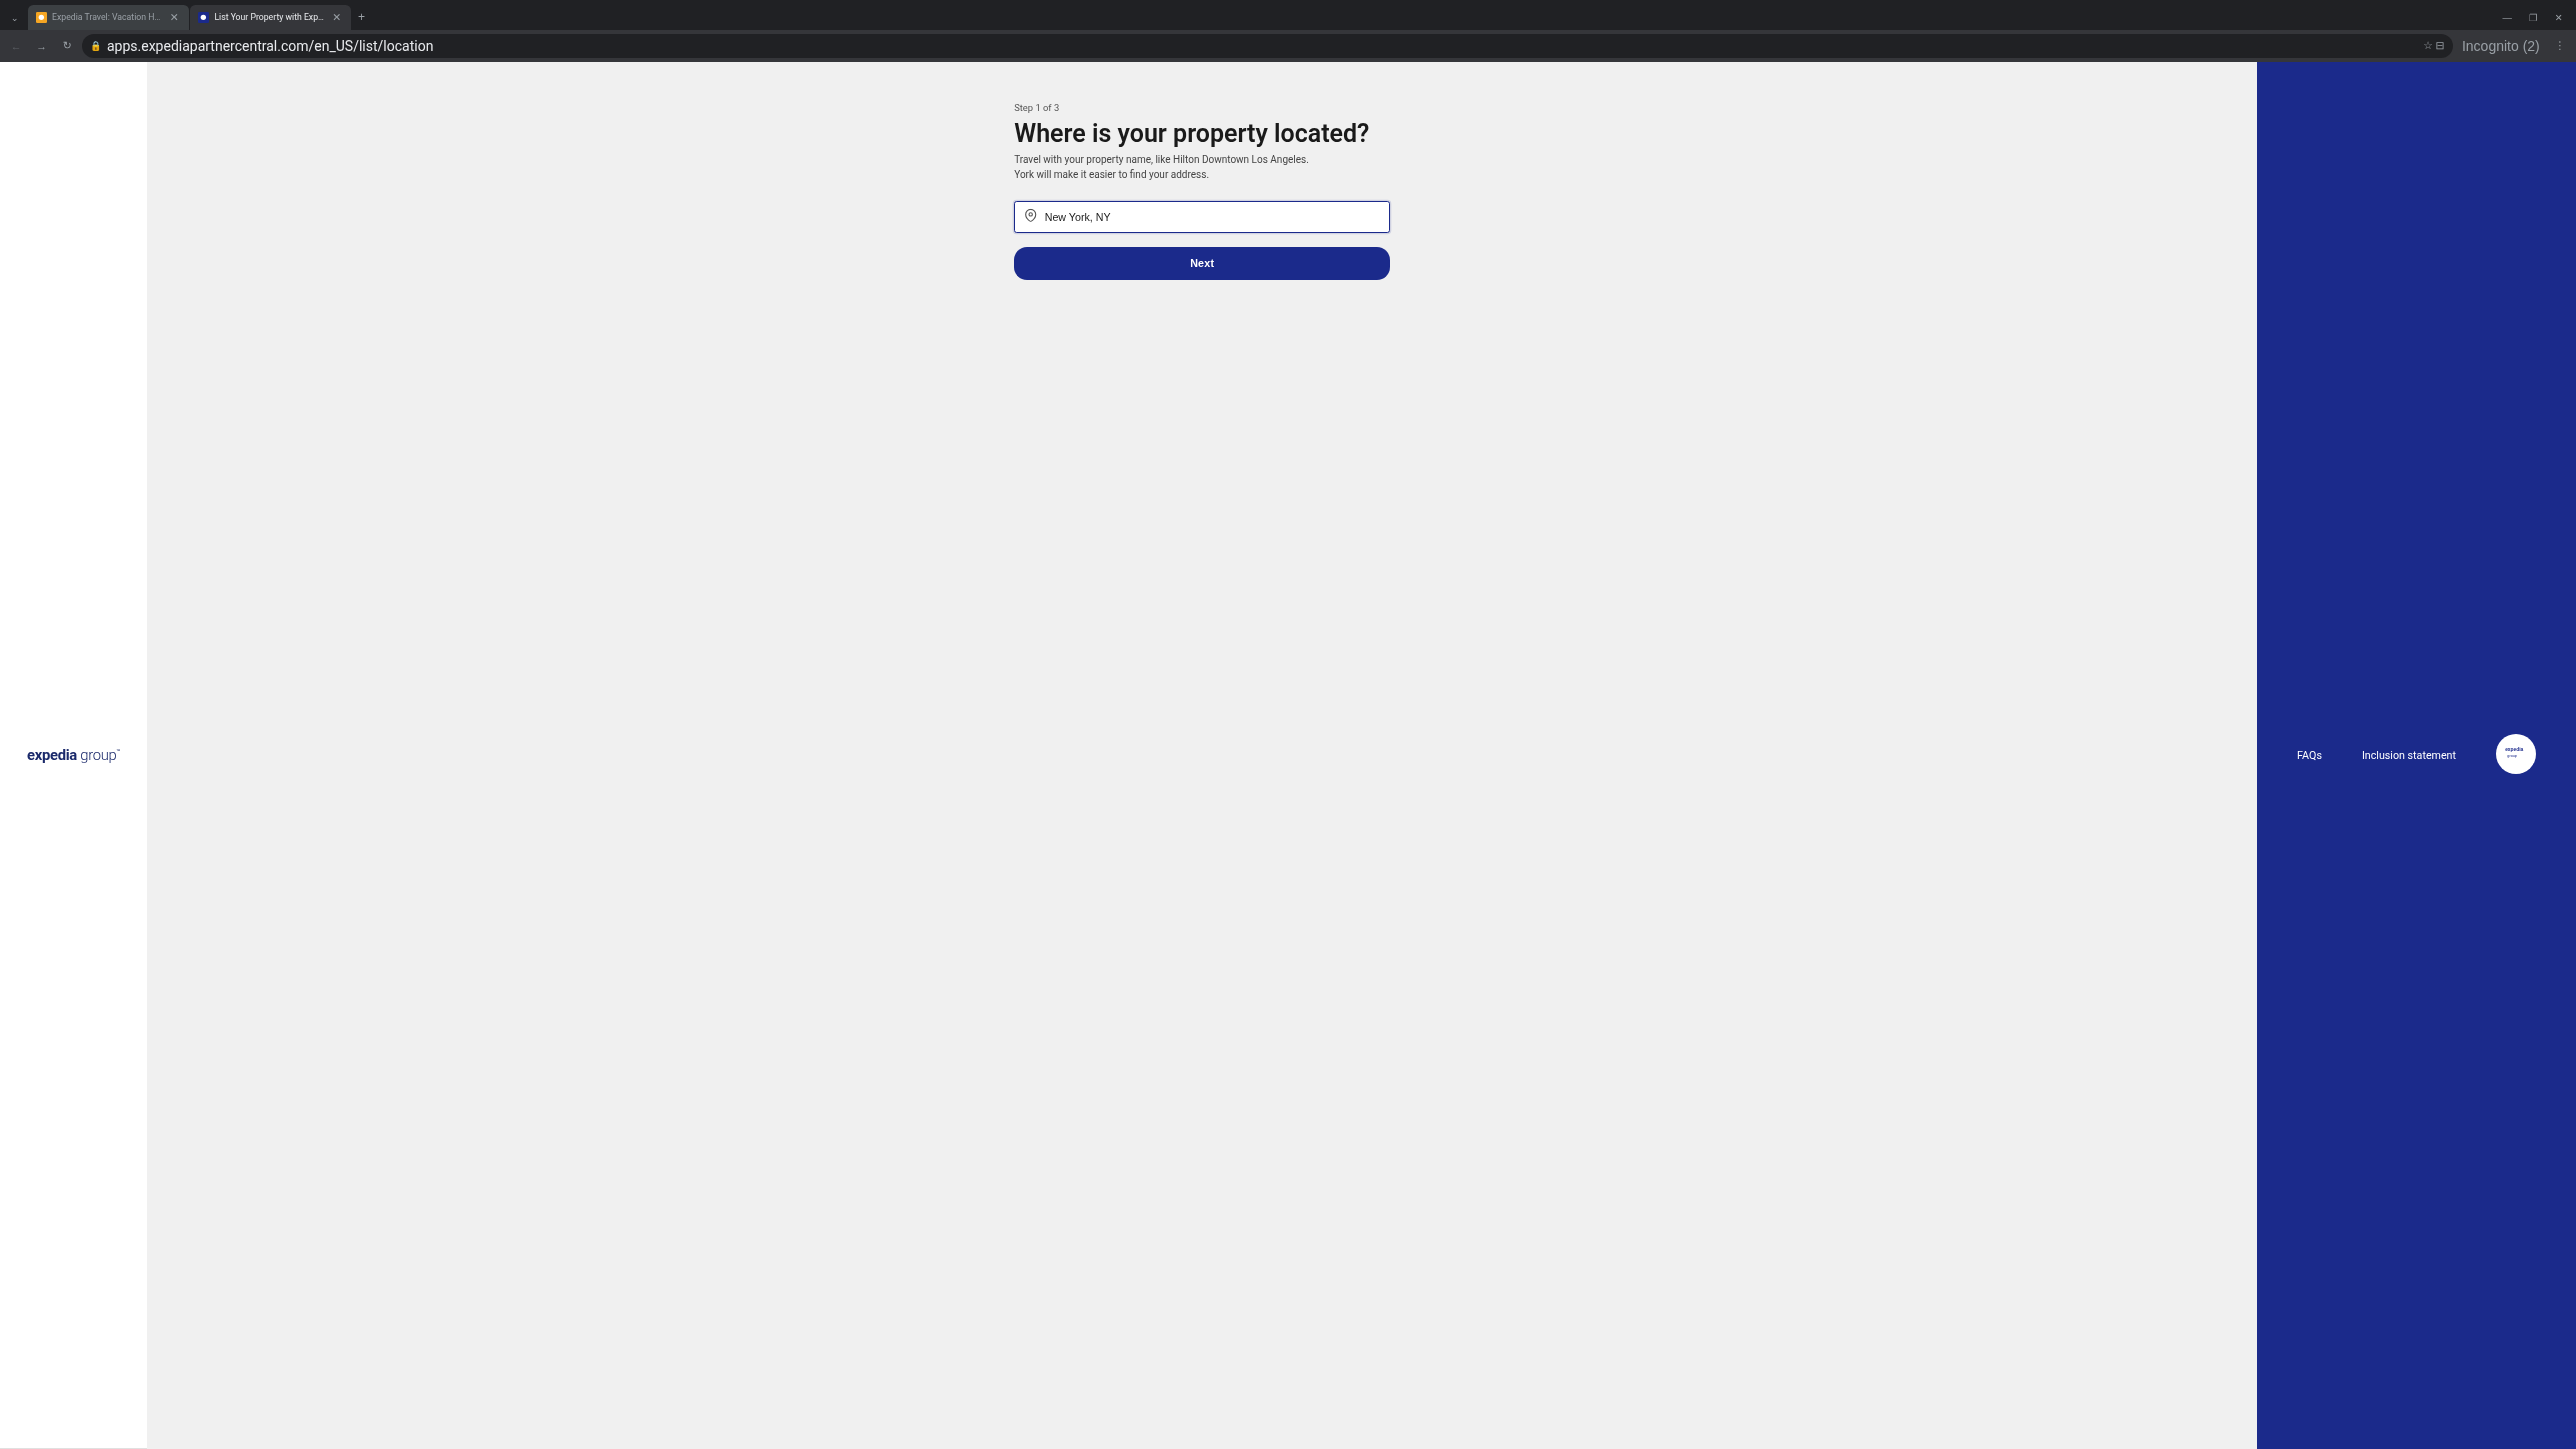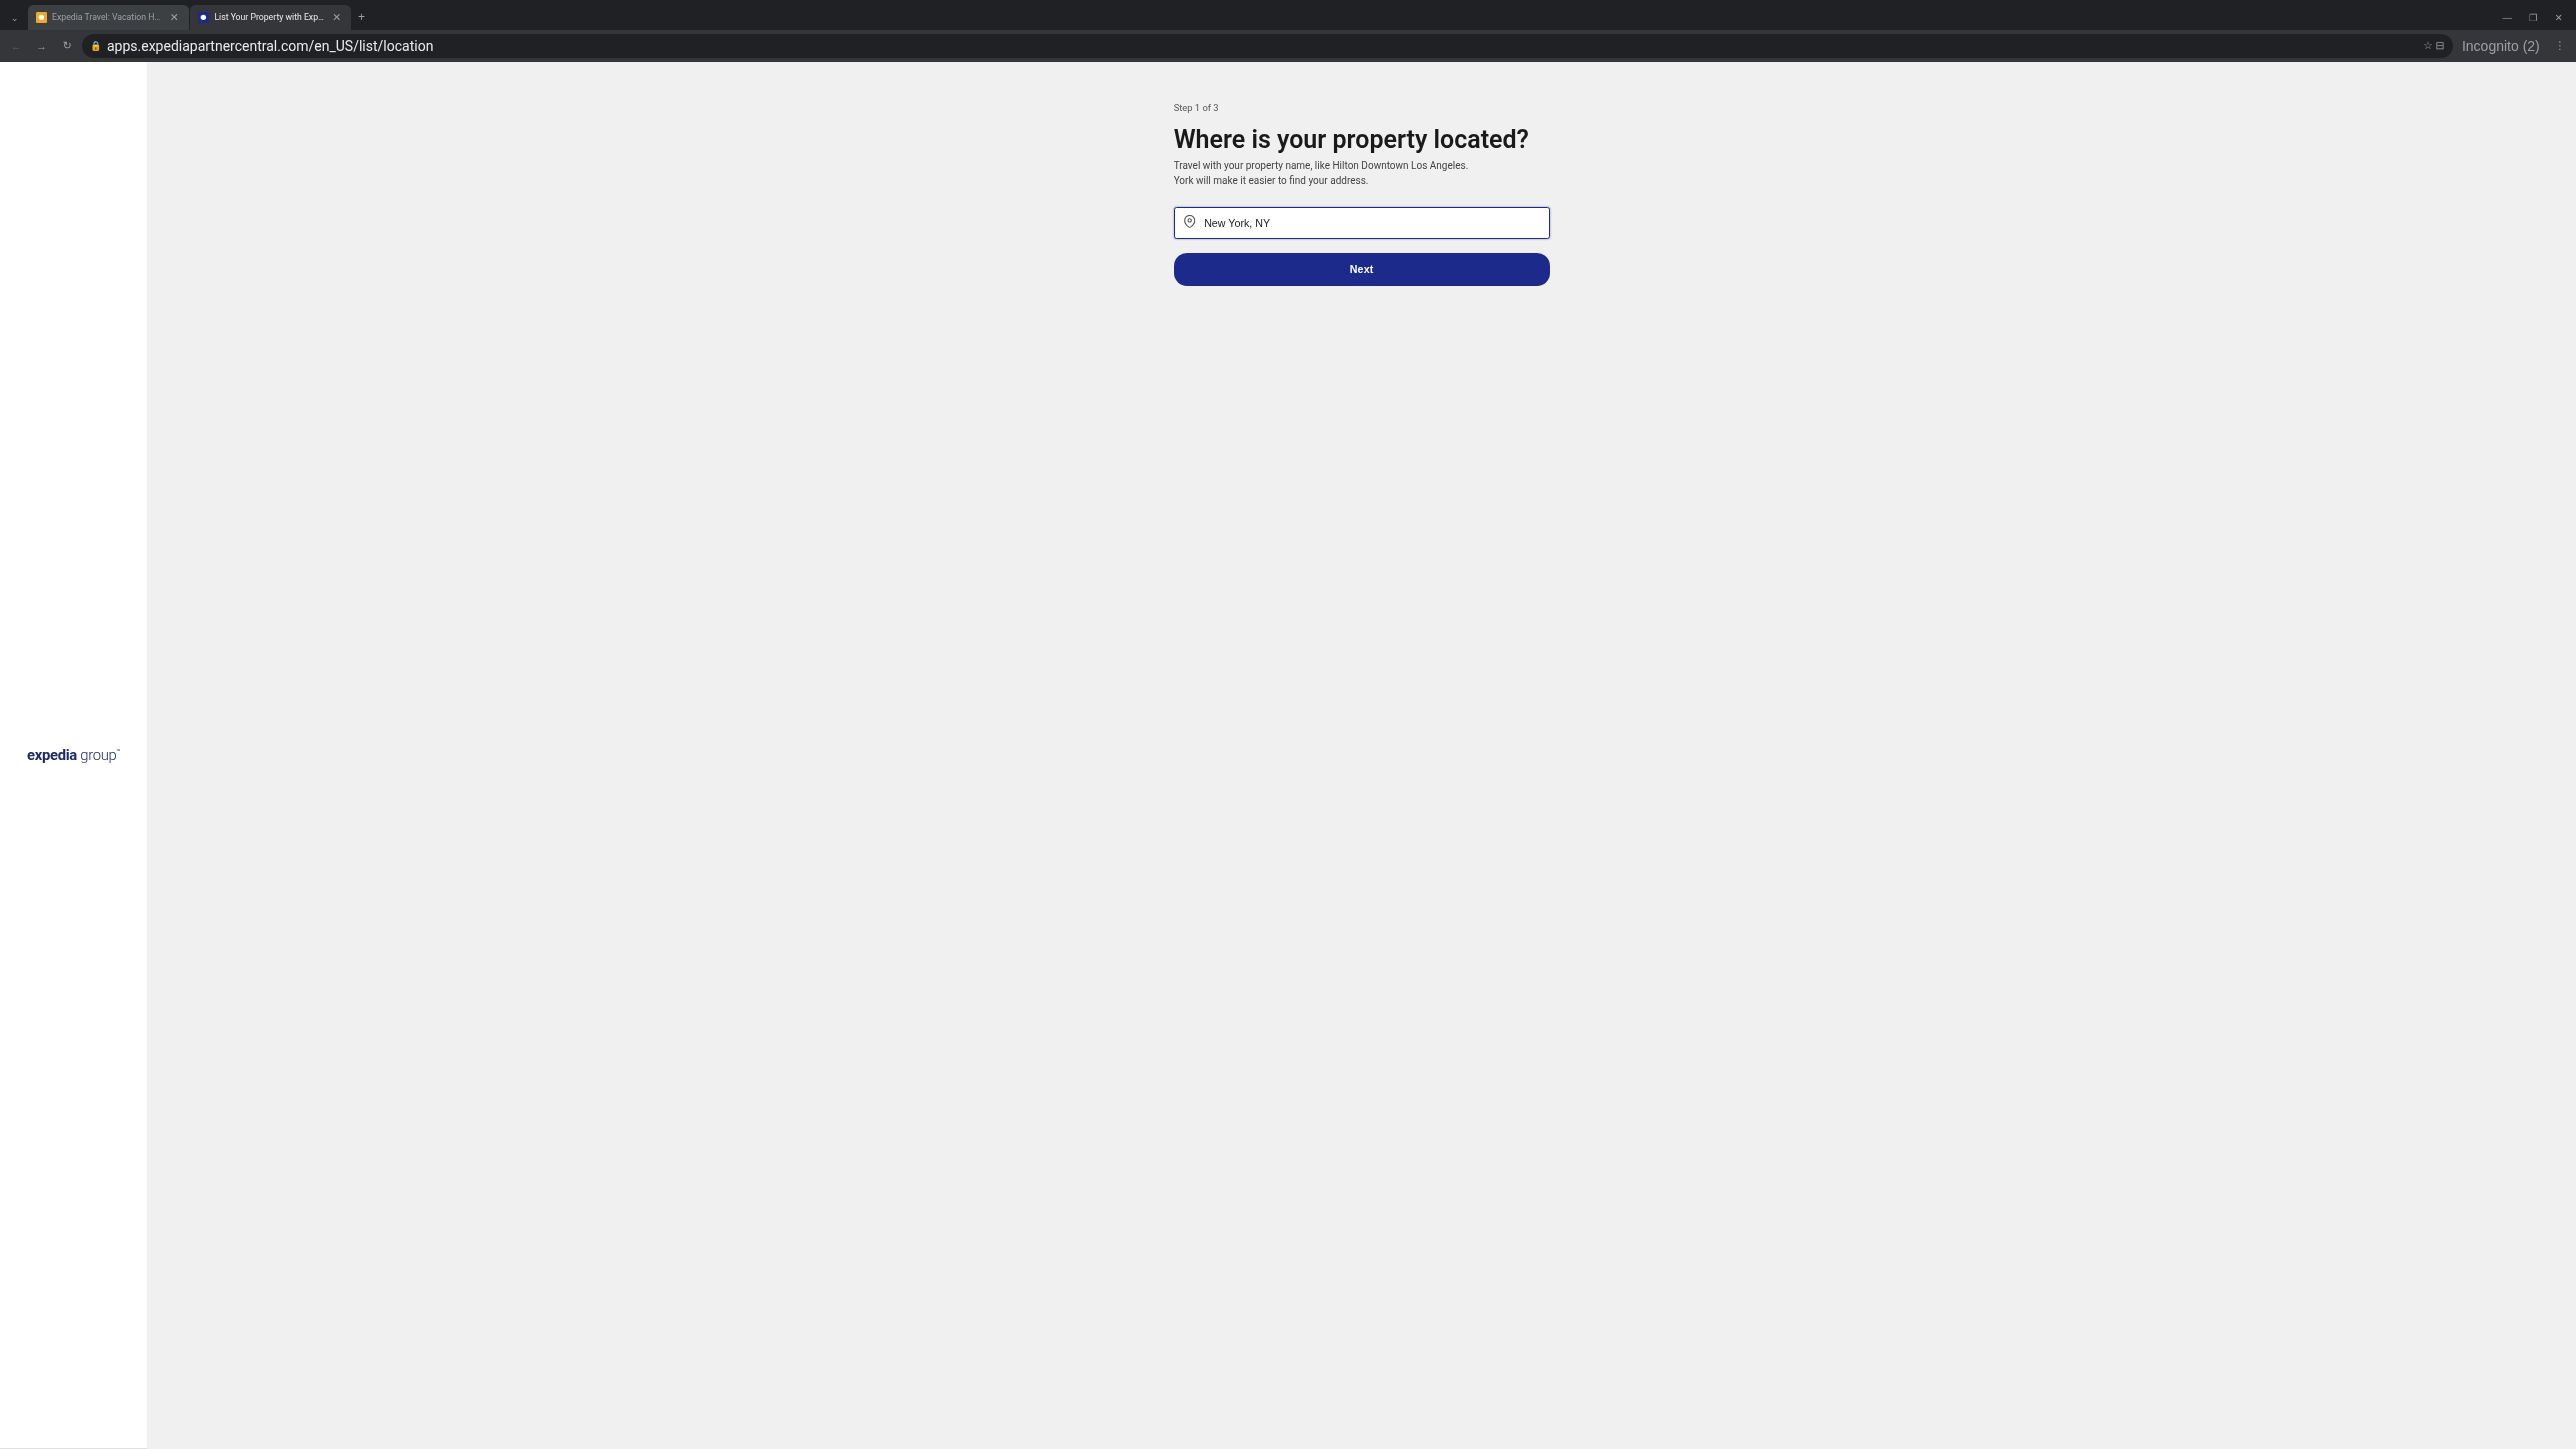--- a/index.html
+++ b/index.html
@@ -232,21 +232,21 @@
     }
 
     .form-container {
       width: 100%;
       max-width: 376px;
     }
 
     .step-label {
       color: #555;
       font-size: 9.4px;
-      margin-bottom: 12px;
+      margin-bottom: 6px;
     }
 
     .page-title {
       font-size: 25px;
       font-weight: 600;
       color: #1a1a1a;
       margin-bottom: 3px;
       line-height: 1.2;
     }
 
@@ -415,15 +415,28 @@
           </svg>
         </span>
         <input type="text" class="location-input" value="New York, NY" placeholder="Search for your property" style="">
       </div>
 
       <button class="next-btn">Next</button>
 
     </div>
   </main>
 
+  <footer class="site-footer">
+    <a class="footer-link">FAQs</a>
+    <a class="footer-link">Inclusion statement</a>
+
+    <div class="footer-logo">
+      <div class="footer-logo-circle">
+        <svg width="27" height="27" viewBox="0 0 50 50">
+          <text x="4" y="20" font-size="9" font-weight="700" fill="#1b2a8b" font-family="sans-serif">expedia</text>
+          <text x="8" y="32" font-size="7" font-weight="400" fill="#1b2a8b" font-family="sans-serif">group</text>
+        </svg>
+      </div>
+    </div>
+  </footer>
 
 </div>
 
 
 </body></html>

